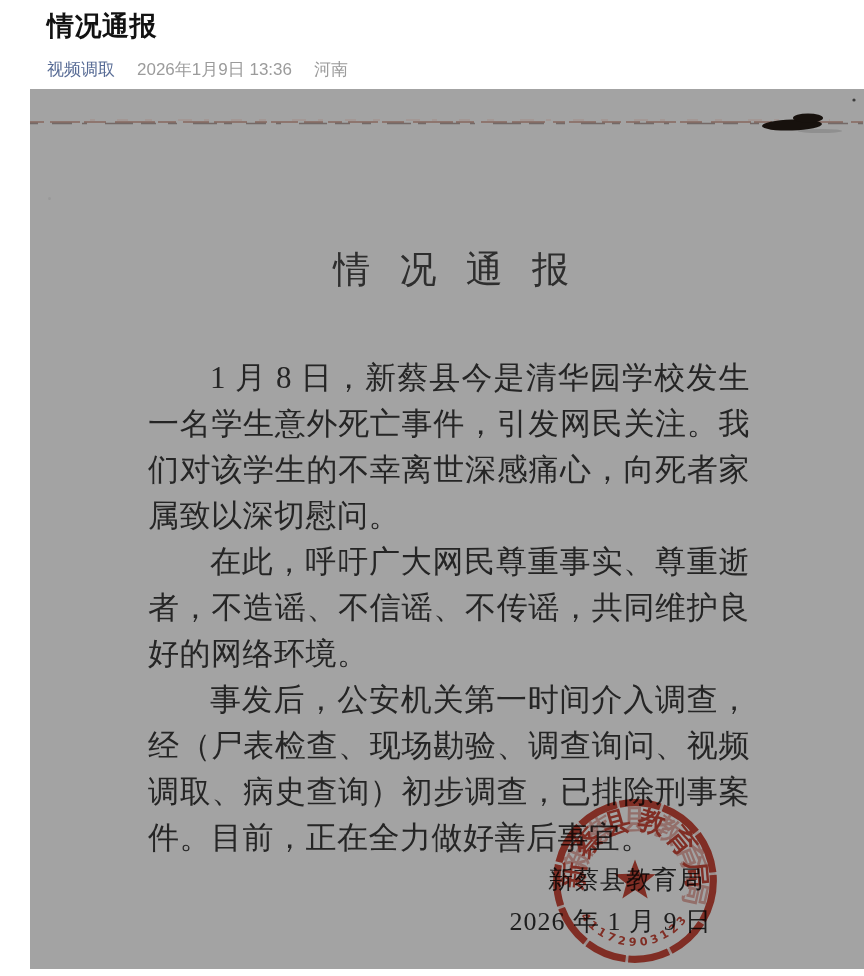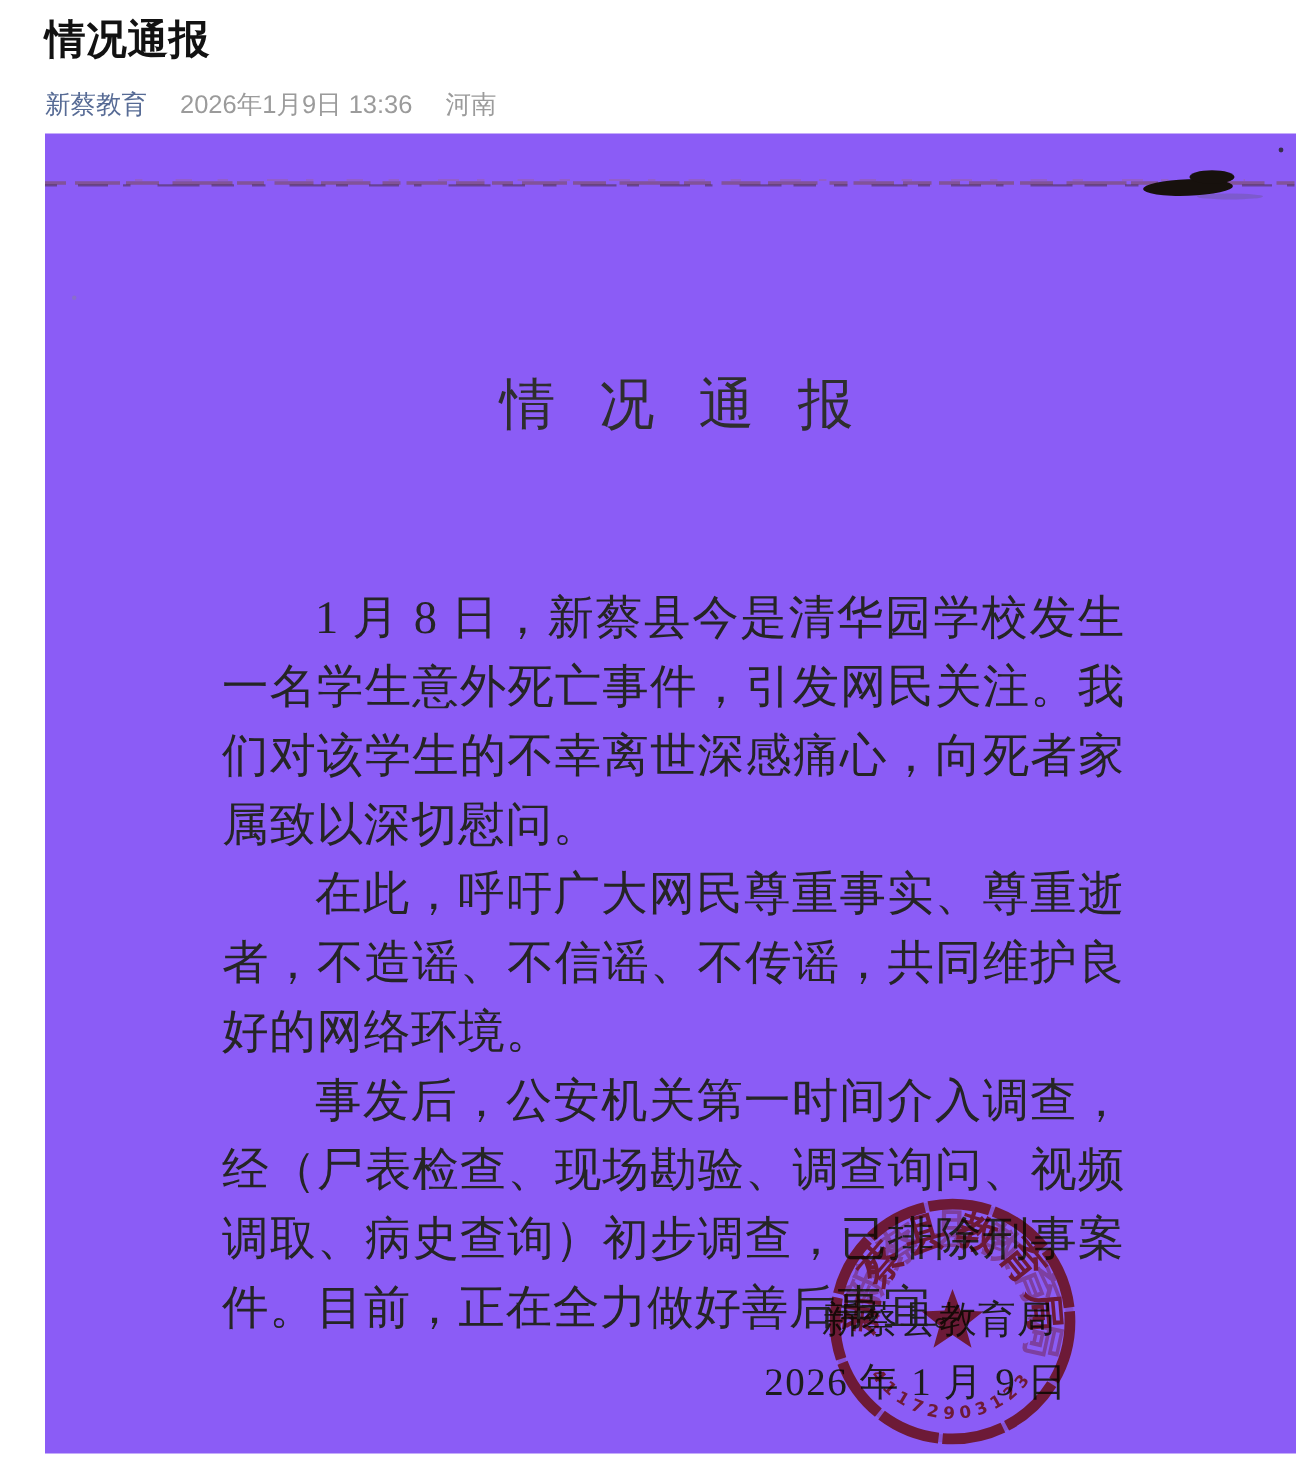--- a/index.html
+++ b/index.html
@@ -3,21 +3,21 @@
 <meta charset="utf-8">
 <style>
   * { margin: 0; padding: 0; box-sizing: border-box; }
   html, body {
     width: 864px; height: 976px;
     background: #ffffff;
     overflow: hidden;
     font-family: "Liberation Sans", "DejaVu Sans", sans-serif;
   }
   
-  .post-header { padding: 8px 30px 0 30px; }
+  .post-header { padding: 8px 30px 0 47px; }
   .post-title {
     font-size: 27px;
     font-weight: 700;
     color: #121212;
     line-height: 36px;
     letter-spacing: 0.5px;
   }
   .post-meta {
     margin-top: 15px;
     display: flex;
@@ -28,21 +28,21 @@
   }
   .author-link { color: #576b95; cursor: pointer; }
   .meta-text { color: #9b9b9b; text-align: right; }
 
   
   .scan {
     position: relative;
     margin: 8px 0 0 30px;
     width: 834px;
     height: 880px;
-    background: #8b5cf6;
+    background: #a3a3a3;
     cursor: pointer;
     overflow: hidden;
     font-family: "Liberation Serif", "DejaVu Serif", serif;
     color: #262626;
   }
   .scan-edge { position: absolute; top: 0; left: 0; }
 
   .doc-title {
     position: absolute;
     top: 156px; left: 0; right: 0;
@@ -51,21 +51,20 @@
     font-size: 37px;
     letter-spacing: 10px;
     font-weight: 400;
     color: #2e2e2e;
     white-space: nowrap;
   }
   .doc-body {
     position: absolute;
     top: 266px; left: 118px;
     width: 602px;
-    margin-top: 34px;
   }
   .doc-body p {
     font-size: 31px;
     line-height: 46px;
     letter-spacing: 0.5px;
     text-align: justify;
     text-indent: 2em;
     color: #252525;
   }
   .doc-sign {
@@ -97,21 +96,21 @@
     background: #8a8a8a;
     opacity: 0.4;
   }
 </style>
 </head>
 <body>
 
 <div class="post-header">
   <h1 class="post-title">情况通报</h1>
   <div class="post-meta">
-    <span class="author-link">新蔡教育</span>
+    <span class="author-link">视频调取</span>
     <span class="meta-text">2026年1月9日 13:36</span>
     <span class="meta-text">河南</span>
   </div>
 </div>
 
 <div class="scan">
 
   <svg class="scan-edge" width="834" height="48" viewBox="0 0 834 48">
     <path d="M0,33 H834" stroke="#7a4a3c" stroke-width="2.2" fill="none" opacity="0.5" stroke-dasharray="14 6 30 4 22 9 40 3 18 7 26 5 33 8 12 4 27 6 19 5"></path>
     <path d="M0,34.5 H834" stroke="#3a241e" stroke-width="1.5" fill="none" opacity="0.45" stroke-dasharray="8 14 20 10 5 18 28 8 15 12 9 16 24 7"></path>

